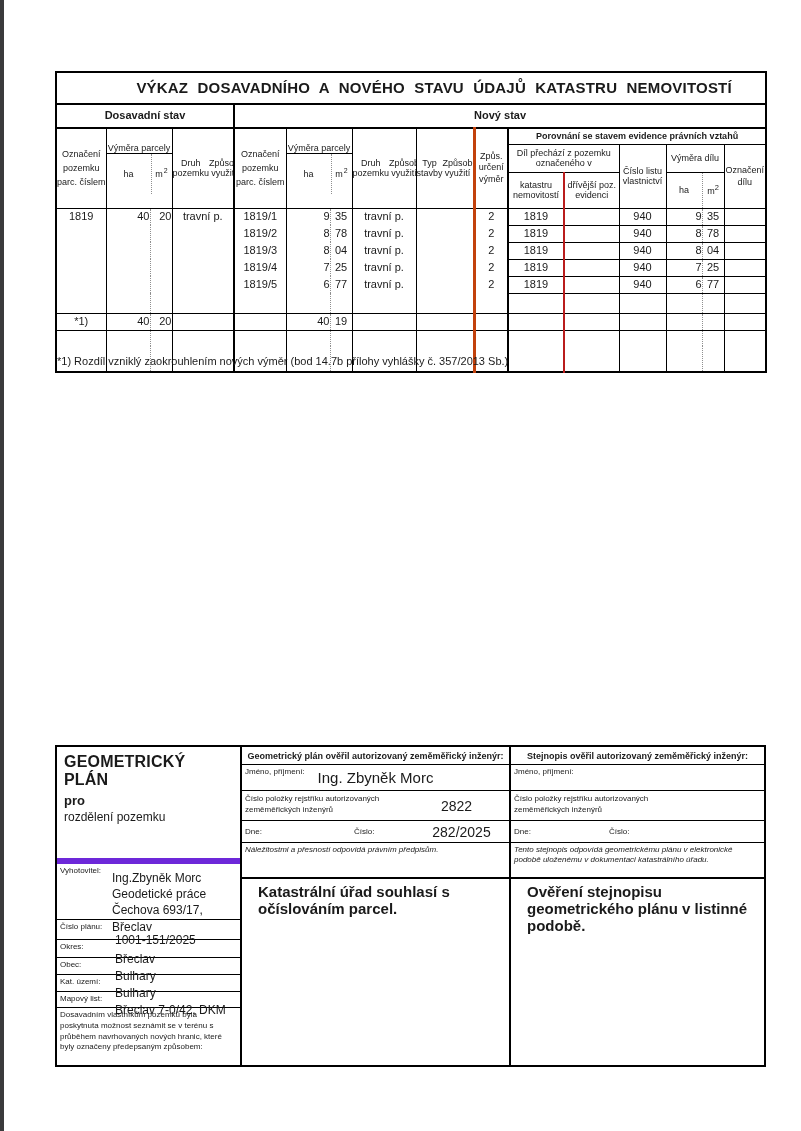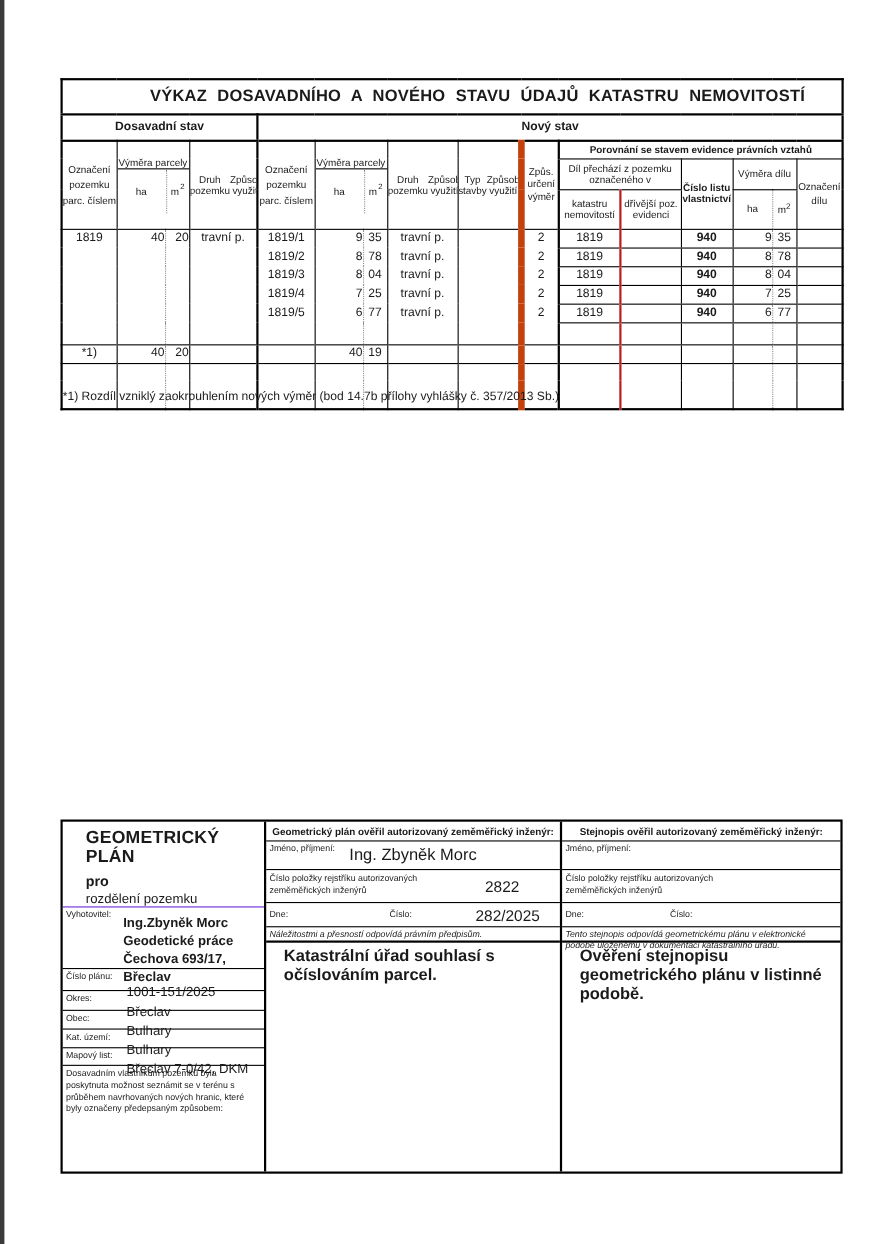--- a/index.html
+++ b/index.html
@@ -18,24 +18,24 @@
 
   
   td.c2{border-left:1px solid #000;text-align:right;padding-right:3px;}
   td.c3{border-left:1px dotted #8f8f8f;text-align:right;}
   td.c4{border-left:1px solid #000;text-align:center;}
   td.c5{border-left:2px solid #000;text-align:center;}
   td.c6{border-left:1px solid #000;text-align:right;padding-right:3px;}
   td.c7{border-left:1px dotted #8f8f8f;text-align:center;}
   td.c8{border-left:1px solid #000;text-align:center;}
   td.c9{border-left:1px solid #000;}
-  td.c10{border-left:6px solid #c2410c;text-align:center;}
+  td.c10{border-left:3px solid #c2410c;text-align:center;}
   td.c11{border-left:2px solid #000;text-align:center;}
   td.c12{border-left:2px solid #b91c1c;margin-left:32px;}
-  td.c13{border-left:1px solid #000;text-align:center;font-weight:bold;}
+  td.c13{border-left:1px solid #000;text-align:center;}
   td.c14{border-left:1px solid #000;text-align:right;padding-right:3px;}
   td.c15{border-left:1px dotted #8f8f8f;text-align:center;}
   td.c16{border-left:1px solid #000;}
   td.c1{text-align:center;}
 
   tr.h1{height:16px;} tr.h2{height:28px;} tr.h3{height:36px;}
   tr.h1 td,tr.h2 td,tr.h3 td{font-size:9px;text-align:center;padding:0;line-height:1.15;}
   td.hb{border-bottom:1px solid #000;}
   td.comp-head{border-bottom:1px solid #000;font-weight:bold;}
   .stack3{display:flex;flex-direction:column;justify-content:center;height:100%;line-height:1.6;}
@@ -59,35 +59,35 @@
   .footnote{position:absolute;left:2px;bottom:6px;font-size:11px;white-space:nowrap;}
 
   
   .plan{position:absolute;left:55px;top:745px;width:711px;height:322px;border:2px solid #000;
         display:flex;box-sizing:border-box;}
   .pcol{box-sizing:border-box;height:100%;}
   .pcol-left{width:183px;display:flex;flex-direction:column;}
   .pcol-mid{width:269px;border-left:2px solid #000;display:flex;flex-direction:column;}
   .pcol-right{flex:1;border-left:2px solid #000;display:flex;flex-direction:column;}
 
-  .gp-head{height:78px;border-bottom:1px solid #6d28d9;box-sizing:border-box;padding:6px 6px 0 21px;}
+  .gp-head{height:117px;border-bottom:6px solid #6d28d9;box-sizing:border-box;padding:6px 6px 0 7px;}
   .gp-title{font-size:16px;font-weight:bold;letter-spacing:.2px;}
   .gp-pro{font-size:13px;font-weight:bold;margin-top:4px;}
   .gp-purpose{font-size:12px;margin-top:2px;}
 
   .maker{height:56px;border-bottom:1px solid #000;box-sizing:border-box;position:relative;}
   .flabel{font-size:8px;padding:2px 0 0 3px;}
-  .maker-lines{position:absolute;left:55px;top:6px;font-size:12px;line-height:1.35;font-weight:bold;}
+  .maker-lines{position:absolute;left:55px;top:6px;font-size:12px;line-height:1.35;}
   .frow{border-bottom:1px solid #000;box-sizing:border-box;display:flex;align-items:center;}
   .frow .flabel{width:55px;flex:none;align-self:flex-start;}
   .fvalue{font-size:12px;flex:1;margin-top:20px;}
   .r20{height:20px;} .r18{height:18px;} .r17{height:17px;} .r16{height:16px;}
   .notice{font-size:8px;line-height:1.35;padding:2px 3px;}
 
-  .verify{height:110px;border-bottom:2px solid #000;box-sizing:border-box;display:flex;flex-direction:column;}
+  .verify{height:132px;border-bottom:2px solid #000;box-sizing:border-box;display:flex;flex-direction:column;}
   .vhead{height:17px;border-bottom:1px solid #000;font-size:9px;font-weight:bold;text-align:center;
          display:flex;align-items:center;justify-content:center;flex:none;}
   .vrow{border-bottom:1px solid #000;box-sizing:border-box;position:relative;flex:none;}
   .vrow-name{height:26px;}
   .vrow-name .big{position:absolute;left:0;right:0;top:4px;text-align:center;font-size:15px;}
   .vrow-reg{height:30px;display:flex;}
   .vrow-reg .flabel{flex:1;line-height:1.35;padding-top:3px;}
   .vrow-reg .big2{width:105px;font-size:14px;display:flex;align-items:center;justify-content:center;}
   .vrow-date{height:22px;display:flex;align-items:center;}
   .vrow-date .flabel{padding-top:0;}

